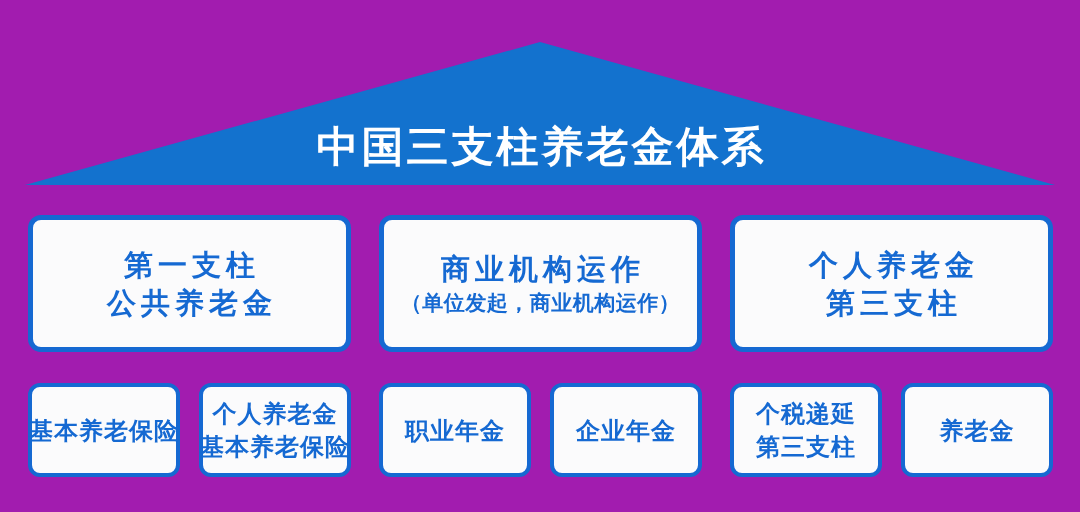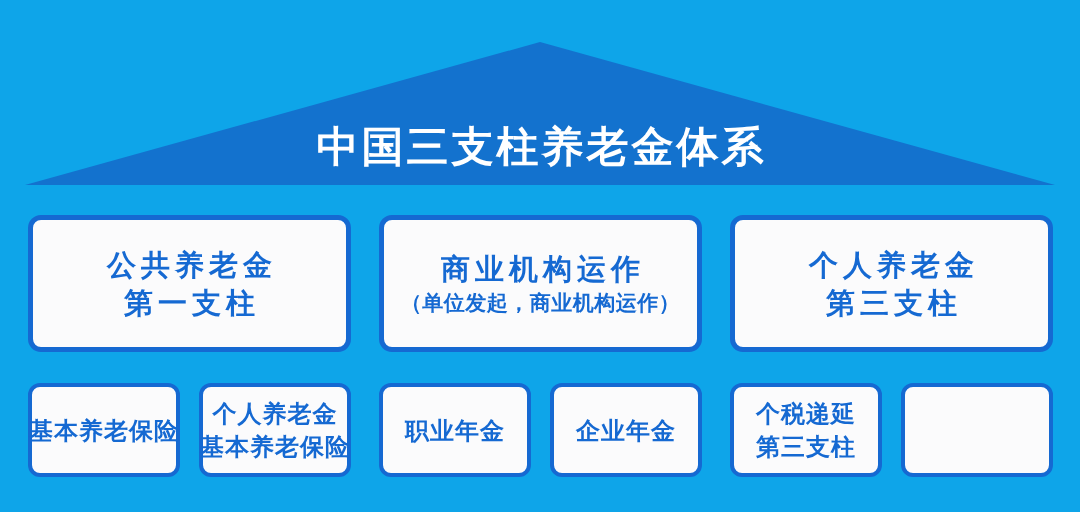--- a/index.html
+++ b/index.html
@@ -4,21 +4,21 @@
 <style>
   html, body { margin: 0; padding: 0; }
   body {
     font-family: "Liberation Sans", "DejaVu Sans", sans-serif;
     background: #e9e9ea;
   }
   .canvas {
     position: relative;
     width: 1080px;
     height: 512px;
-    background: #0ea5e9;
+    background: #a21caf;
     overflow: hidden;
   }
 
   
   .roof {
     position: absolute;
     left: 25px;
     top: 42px;
     width: 1030px;
     height: 143px;
@@ -121,22 +121,22 @@
 <div class="canvas">
 
   <div class="roof">
     <div class="roof-title">中国三支柱养老金体系</div>
   </div>
 
   <div class="columns">
 
     <div class="column">
       <div class="pillar-box">
+        <span class="pillar-line">第一支柱</span>
         <span class="pillar-line">公共养老金</span>
-        <span class="pillar-line">第一支柱</span>
       </div>
       <div class="sub-row">
         <div class="sub-box">
           <span class="sub-line">基本养老保险</span>
         </div>
         <div class="sub-box">
           <span class="sub-line">个人养老金</span>
           <span class="sub-line">基本养老保险</span>
         </div>
       </div>
@@ -161,18 +161,19 @@
       <div class="pillar-box">
         <span class="pillar-line">个人养老金</span>
         <span class="pillar-line">第三支柱</span>
       </div>
       <div class="sub-row">
         <div class="sub-box">
           <span class="sub-line">个税递延</span>
           <span class="sub-line">第三支柱</span>
         </div>
         <div class="sub-box">
+          <span class="sub-line">养老金</span>
         </div>
       </div>
     </div>
 
   </div>
 </div>
 
 </body></html>

